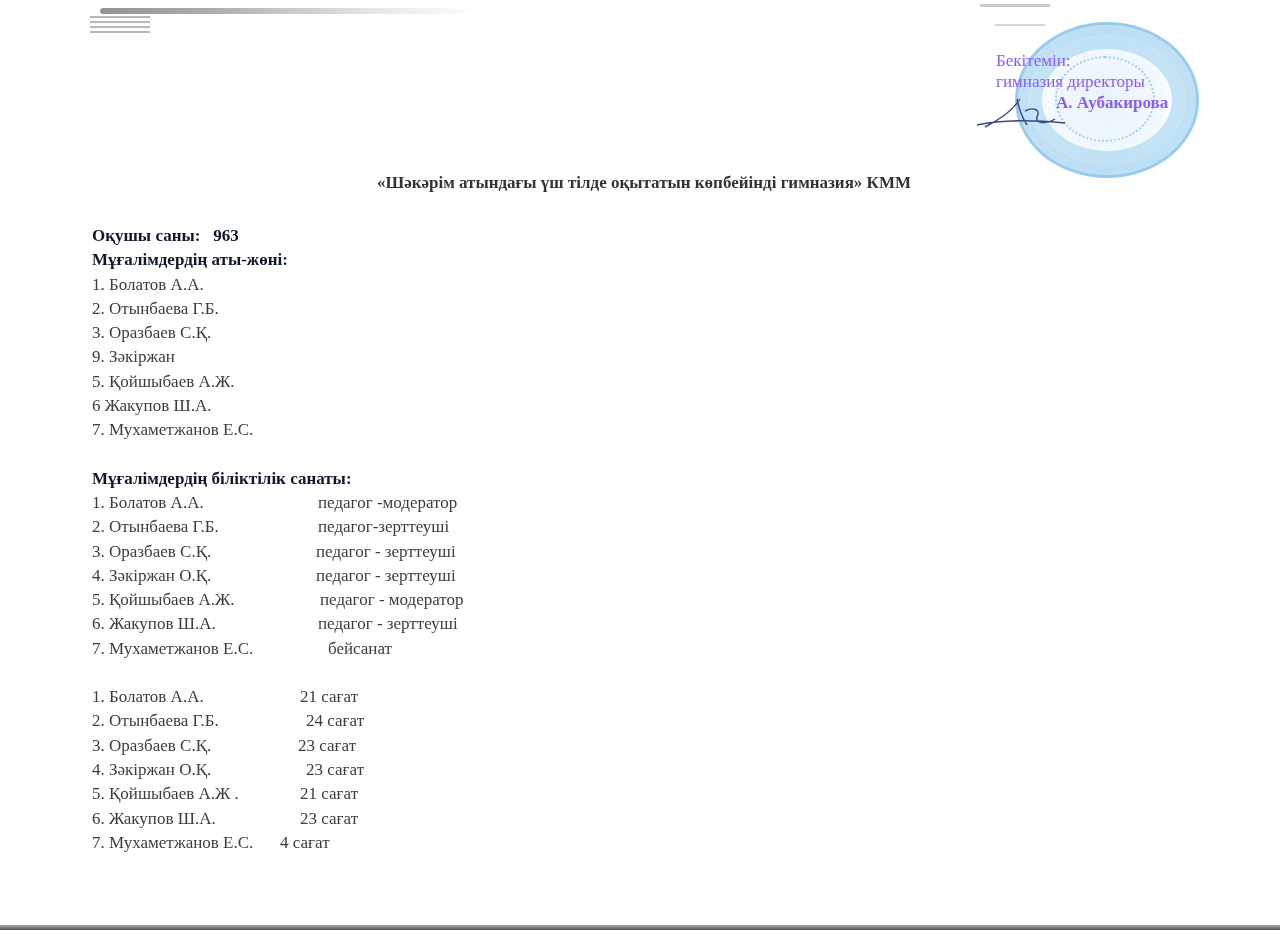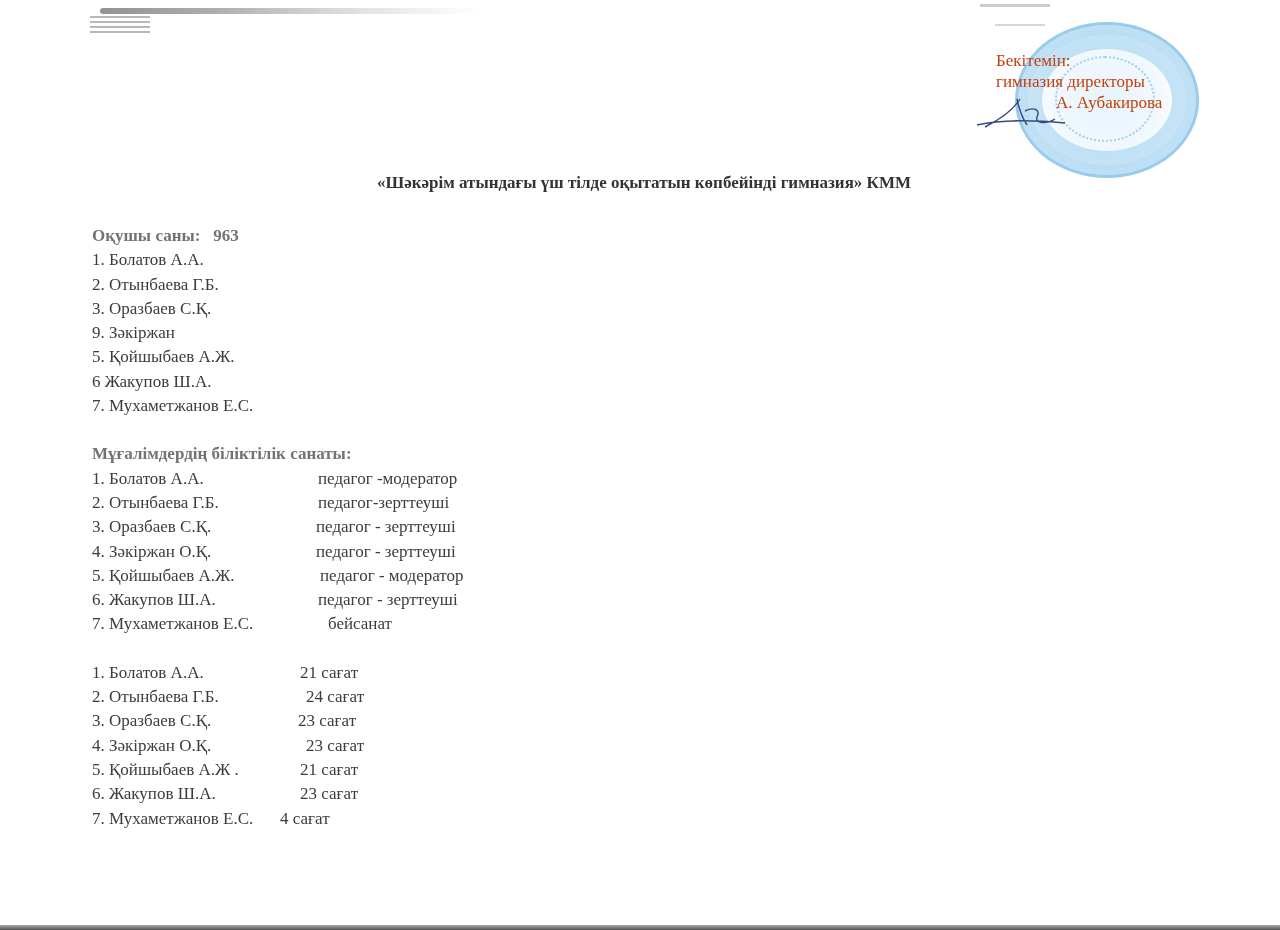--- a/index.html
+++ b/index.html
@@ -31,39 +31,39 @@
     box-shadow: inset 0 0 0 10px rgba(120,190,235,0.12), inset 0 0 0 22px rgba(255,255,255,0), inset 0 0 0 24px rgba(100,180,230,0.35);
     background: radial-gradient(circle, rgba(120,190,235,0.18) 0%, rgba(120,190,235,0.10) 45%, rgba(255,255,255,0) 70%);
   }
   .stamp-inner {
     position:absolute; left:1055px; top:56px; width:96px; height:82px; border-radius:50%;
     border:2px dotted rgba(70,160,220,0.45);
   }
 
   .approve {
     position:absolute; left:996px; top:50px;
-    font-size:17px; line-height:21px; color:#c2410c;
+    font-size:17px; line-height:21px; color:#8b5cf6;
   }
   .approve div { white-space:nowrap; }
-  .approve .sign-line { padding-left:60px; }
+  .approve .sign-line { padding-left:60px;font-weight:bold; }
   .signature {
     position:absolute; left:975px; top:97px; width:95px; height:32px;
   }
 
   .heading {
     position:absolute; left:0; top:172px; width:1280px; text-align:center;
     font-weight:bold; font-size:17px; line-height:22px; color:#333;
   }
   .heading .l1 { padding-left:8px;font-family:Liberation Serif, serif; }
 
   .content {
     position:absolute; left:92px; top:224px;
     font-size:17px; line-height:24.3px; color:#3c3c3c;
   }
-  .bold { font-weight:bold; color:#737373; }
+  .bold { font-weight:bold; color:#0f172a; }
   .row { white-space:nowrap; position:relative; height:24.3px; }
   .col2 { position:absolute; }
   .gap { height:24px; }
 </style>
 </head>
 <body>
 
 <div class="scan-top">
   <div class="bar1"></div>
   <div class="bar2"></div>
@@ -84,20 +84,21 @@
 </svg>
 
 <div class="heading">
   <div class="l1">«Шәкәрім атындағы үш тілде оқытатын көпбейінді гимназия» КММ</div>
 </div>
 
 <div class="content">
   <div class="row bold">
     <span>Оқушы саны:</span>&nbsp;&nbsp;&nbsp;<span>963</span>
   </div>
+  <div class="row bold">Мұғалімдердің аты-жөні:</div>
   <div class="row">1. Болатов А.А.</div>
   <div class="row">2. Отынбаева Г.Б.</div>
   <div class="row">3. Оразбаев С.Қ.</div>
   <div class="row">9. Зәкіржан</div>
   <div class="row">5. Қойшыбаев А.Ж.</div>
   <div class="row">6 Жакупов  Ш.А.</div>
   <div class="row">7. Мухаметжанов Е.С.</div>
   <div class="gap"></div>
 
   <div class="row bold">Мұғалімдердің біліктілік санаты:</div>

